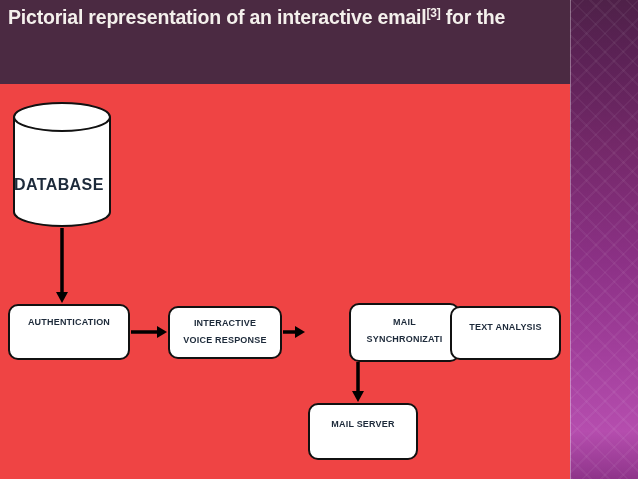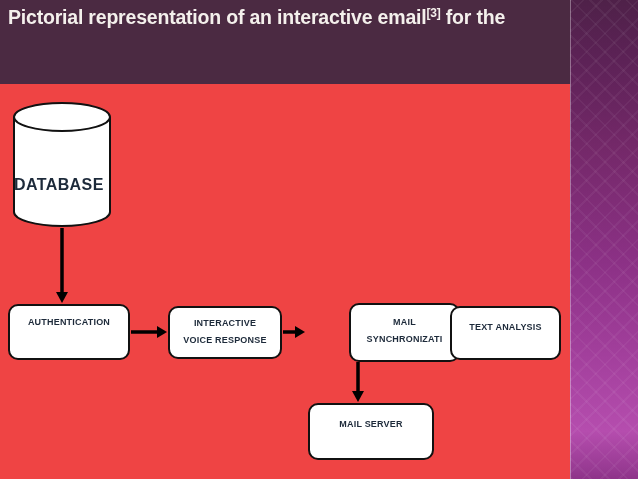--- a/index.html
+++ b/index.html
@@ -66,21 +66,21 @@
     letter-spacing: 0.2px;
     line-height: 17px;
     text-align: center;
   }
   .node-box .lbl { display: inline-block; max-width: 88px; }
 
   .box-authentication { left: 8px;   top: 304px; width: 122px; height: 56px; padding-top: 8px; }
   .box-ivr            { left: 168px; top: 306px; width: 114px; height: 53px; padding-top: 7px;  }
   .box-mail-sync      { left: 307px; top: 303px; width: 111px; height: 59px; padding-top: 9px; margin-left: 42px;  }
   .box-text-analysis  { left: 450px; top: 306px; width: 111px; height: 54px; padding-top: 11px; justify-content: center; }
-  .box-mail-server    { left: 308px; top: 403px; width: 126px; height: 57px; padding-top: 11px; }
+  .box-mail-server    { left: 308px; top: 403px; width: 110px; height: 57px; padding-top: 11px; }
 
   .cylinder-label {
     position: absolute;
     left: 14px; top: 176px;
     width: 76px;
     text-align: center;
     color: #1d2a3a;
     font-size: 16px;
     font-weight: bold;
     letter-spacing: 0.4px;

